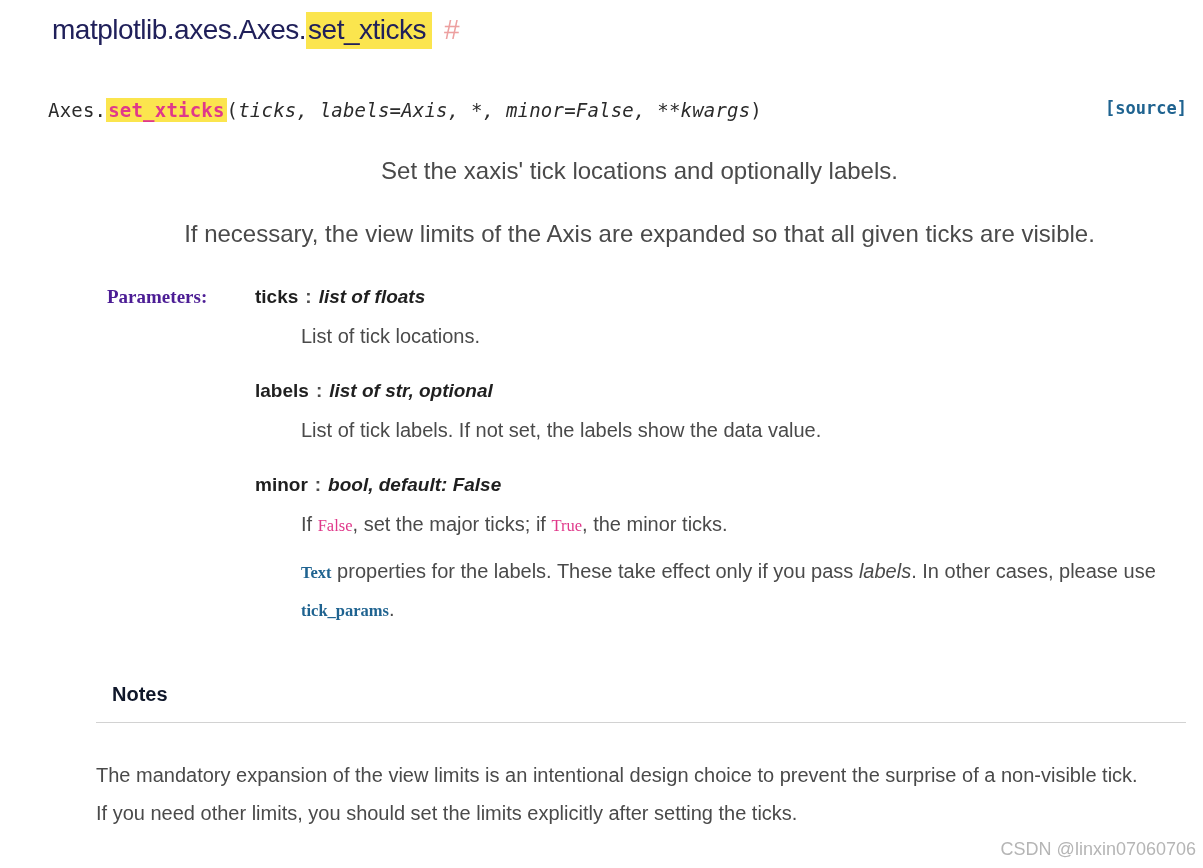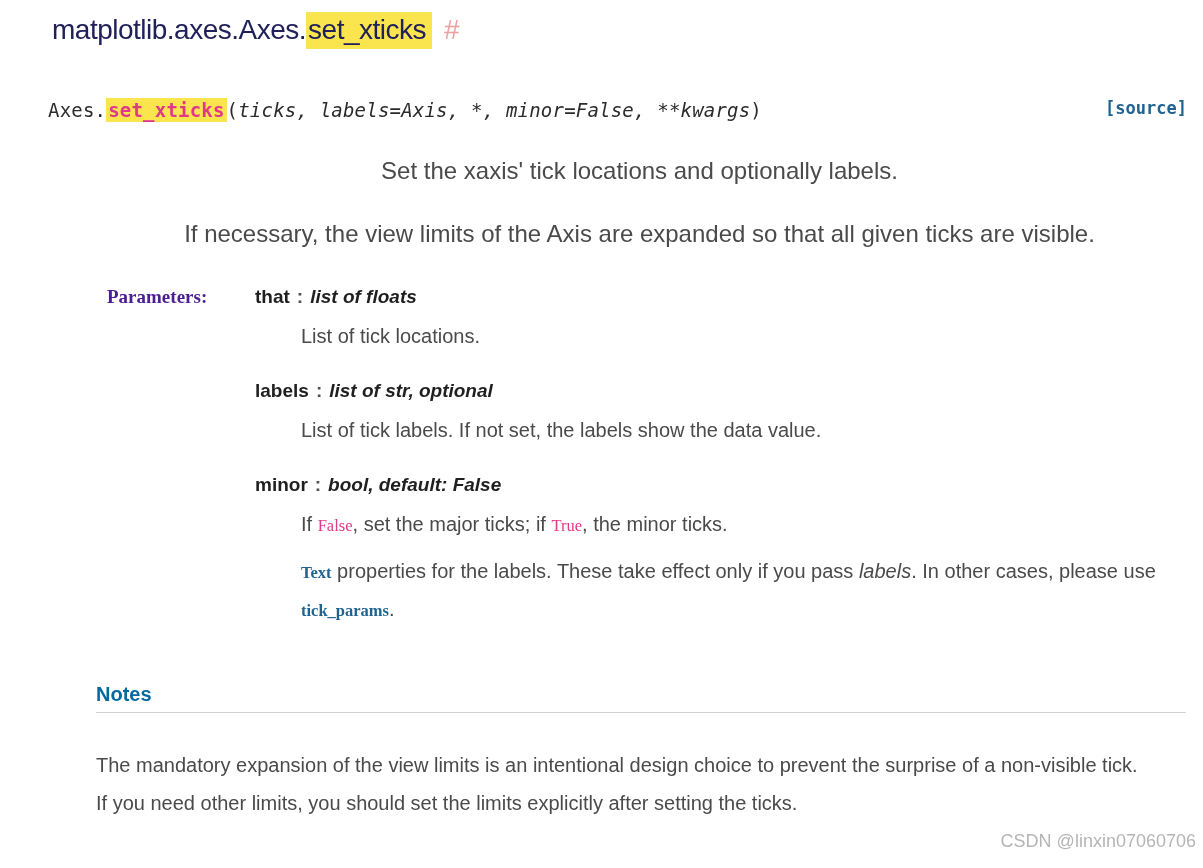--- a/index.html
+++ b/index.html
@@ -58,26 +58,26 @@
     max-width:870px;
   }
   code{
     font-family:Liberation Serif, serif;font-size:16.5px;letter-spacing:0;
   }
   .code-pink{color:var(--code-pink);}
   .code-link{color:var(--code-link);font-weight:bold;text-decoration:none;cursor:pointer;}
   .em{font-style:italic;}
   
   .notes{margin:53px 18px 0 96px;}
-  .notes-heading{margin:0;font-size:20px;font-weight:bold;color:#0369a1;line-height:24px;}
+  .notes-heading{margin:16px;font-size:20px;font-weight:bold;color:#0f172a;line-height:24px;}
   .notes-rule{border:none;border-top:1px solid var(--rule);margin:6px 0 0 0;width:1090px;}
   .notes-body{margin:33px 0 0 0;font-size:20px;line-height:38px;max-width:1058px;}
   
   .watermark{
-    position:absolute;right:7px;bottom:16px;font-size:18px;color:var(--watermark);
+    position:absolute;right:7px;bottom:8px;font-size:18px;color:var(--watermark);
   }
 </style>
 </head>
 <body>
 
 <h1>
   <span>matplotlib.axes.Axes.</span><span class="hl">set_xticks</span><a class="anchor-link">#</a>
 </h1>
 
 <div class="sigrow">
@@ -88,21 +88,21 @@
 </div>
 
 <p class="desc">Set the xaxis' tick locations and optionally labels.</p>
 <p class="desc">If necessary, the view limits of the Axis are expanded so that all given ticks are visible.</p>
 
 <div class="fieldlist">
   <div class="field-label">Parameters:</div>
   <dl>
 
     <dt>
-      <span class="pname">that</span><span class="psep">:</span><span class="ptype">list of floats</span>
+      <span class="pname">ticks</span><span class="psep">:</span><span class="ptype">list of floats</span>
     </dt>
     <dd>List of tick locations.</dd>
 
     <dt>
       <span class="pname">labels</span><span class="psep">:</span><span class="ptype">list of str, optional</span>
     </dt>
     <dd>List of tick labels. If not set, the labels show the data value.</dd>
 
     <dt>
       <span class="pname">minor</span><span class="psep">:</span><span class="ptype">bool, default: False</span>

